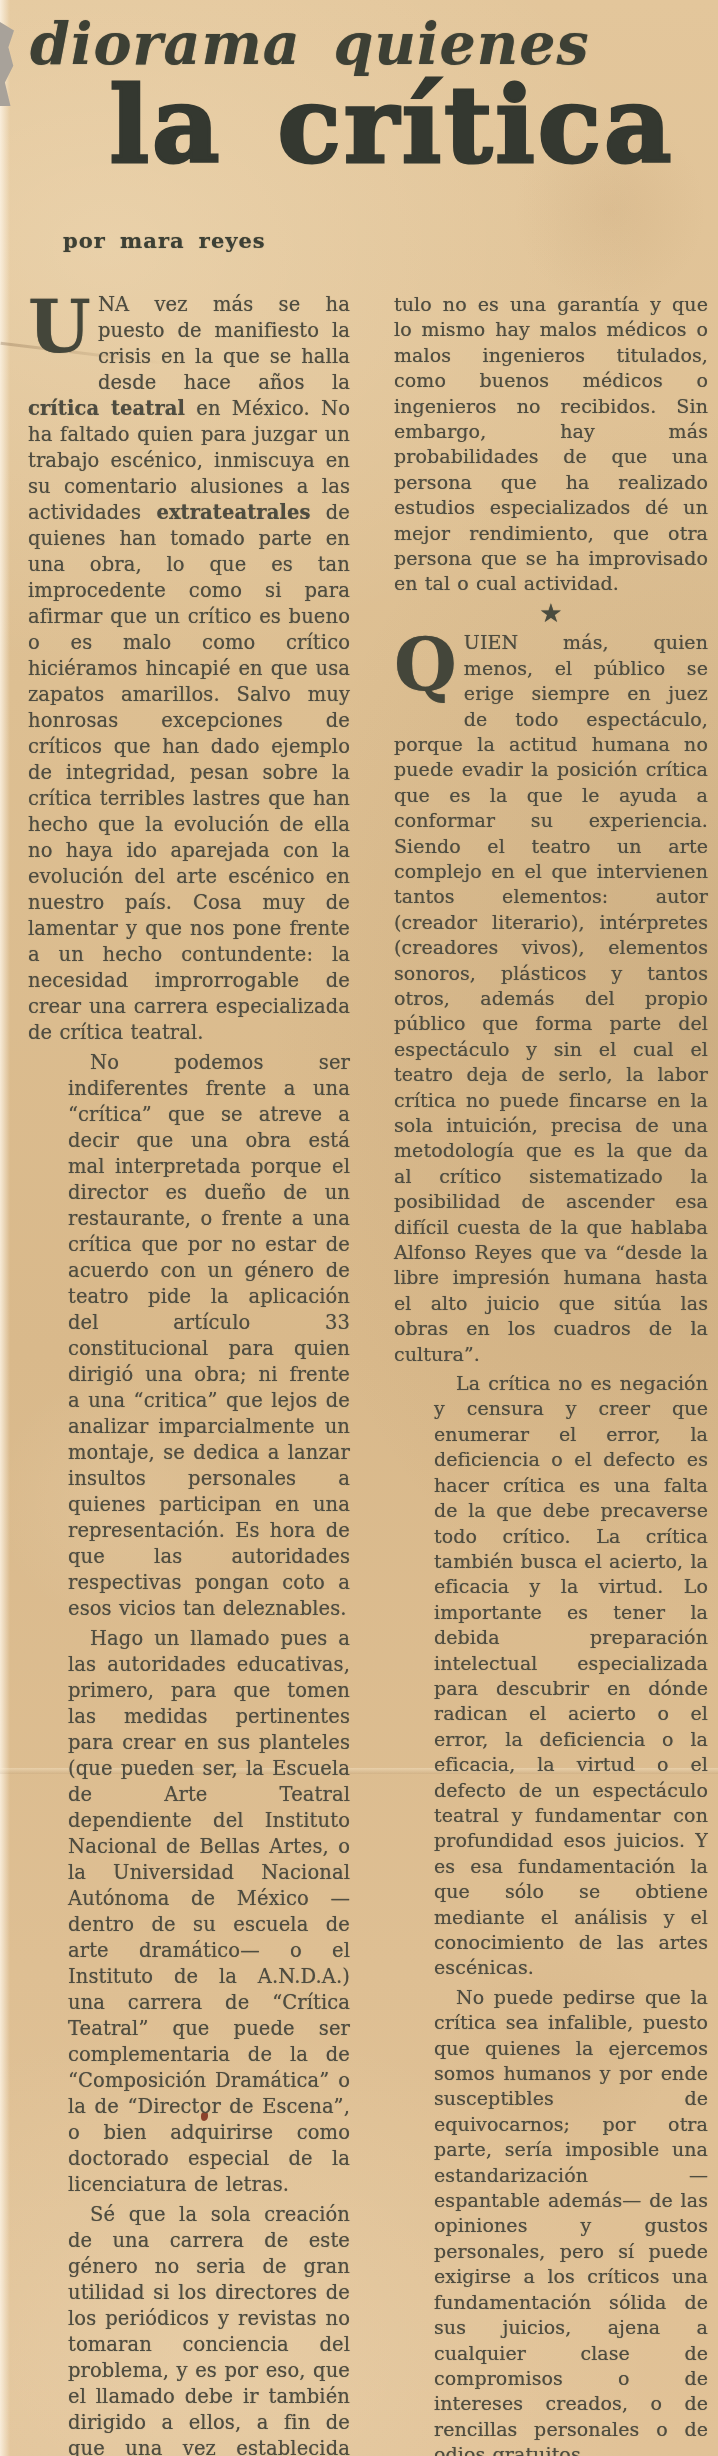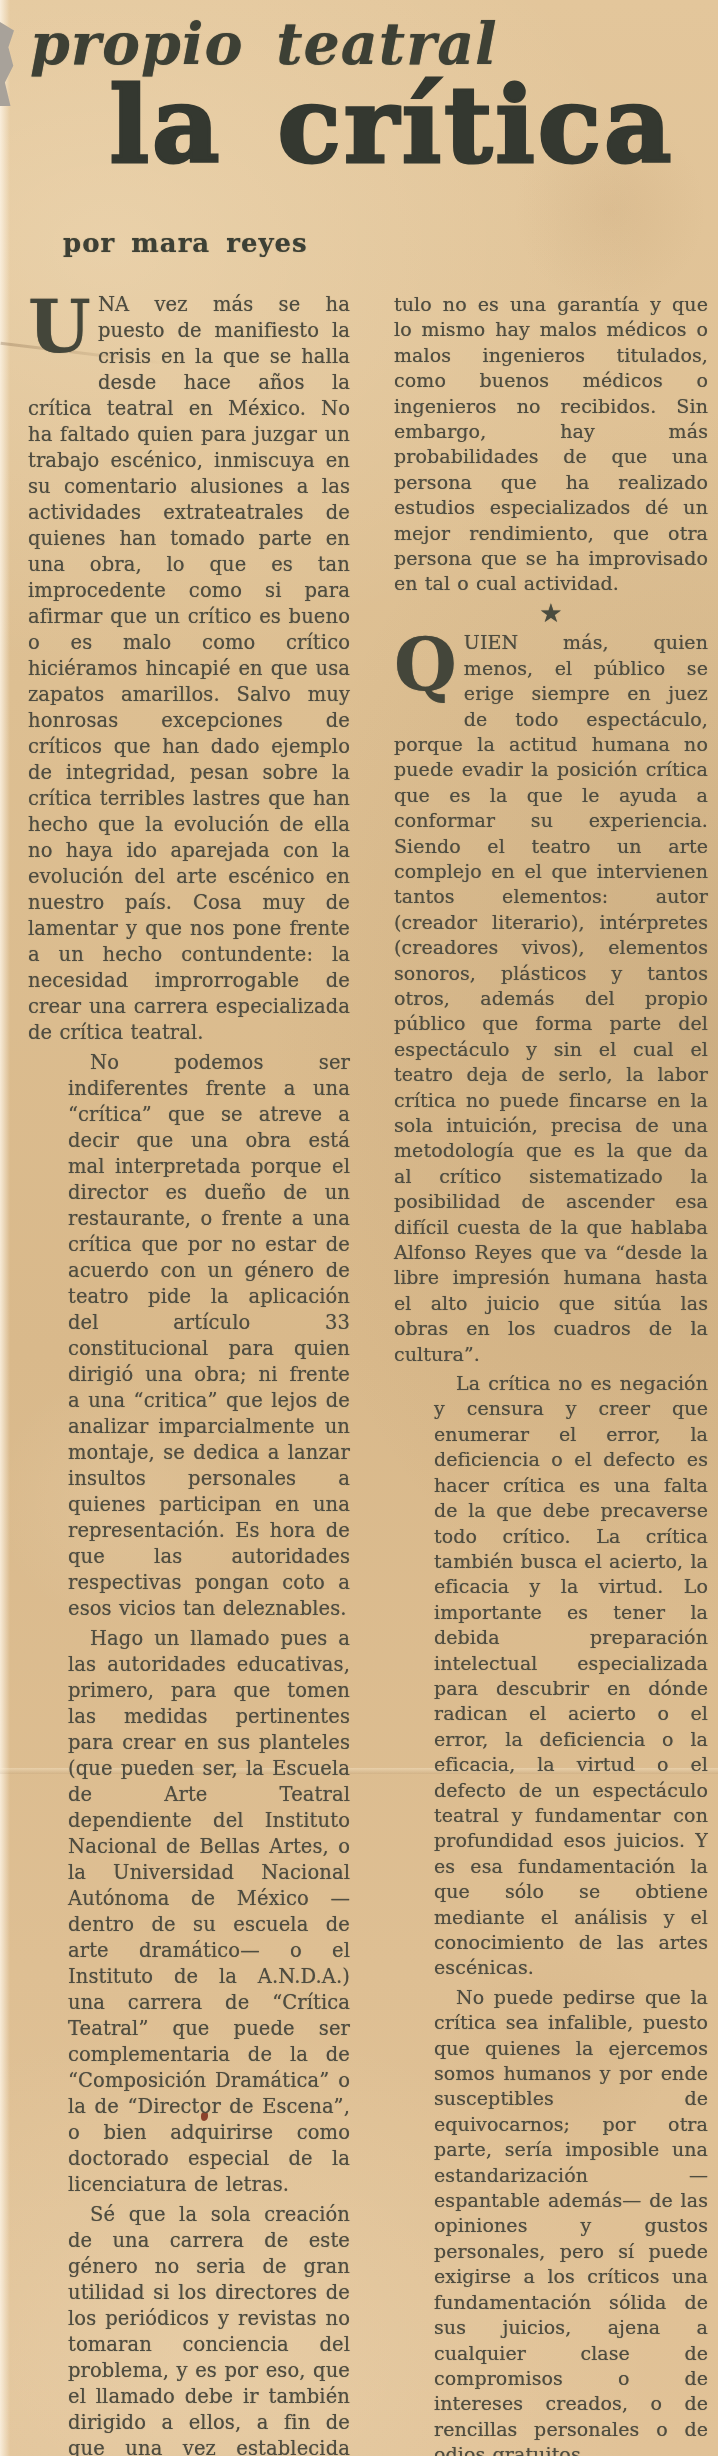--- a/index.html
+++ b/index.html
@@ -36,50 +36,50 @@
     color:#3d4035;text-shadow:0 0 1px rgba(60,62,50,0.6);white-space:nowrap;
   }
   .headline{
     position:absolute;top:58px;left:86px;width:612px;text-align:center;
     font-weight:bold;font-size:104px;letter-spacing:3px;word-spacing:16px;
     color:#343830;-webkit-text-stroke:3px #343830;text-shadow:0 0 2px rgba(45,48,38,0.55);
     white-space:nowrap;
   }
   .byline{
     position:absolute;top:222px;left:63px;
-    font-weight:bold;font-size:26px;letter-spacing:1px;word-spacing:6px;
+    font-weight:bold;font-size:21px;letter-spacing:1px;word-spacing:6px;
     color:#3d4035;text-shadow:0 0 1px rgba(60,62,50,0.6);white-space:nowrap;
   }
 
   .columns{position:absolute;top:292px;left:28px;width:680px;display:flex;gap:44px;}
   .col{text-align:justify;text-shadow:0 0 0.8px rgba(74,72,56,0.65);}
   .col-left{width:322px;font-size:19.5px;line-height:26px;letter-spacing:0.1px;word-spacing:1px;}
   .col-right{width:314px;font-size:19px;line-height:25.4px;letter-spacing:0.1px;word-spacing:1px;}
   .col p{margin:0 0 4px 0;}
   .col p.indent{text-indent:22px;margin-left:40px;}
-  .bold{font-weight:normal;}
+  .bold{font-weight:bold;}
   .dropcap{
     float:left;font-size:72px;line-height:62px;height:76px;
     font-weight:bold;margin:4px 7px 0 0;color:#44463a;
   }
   .star-sep{text-align:center;font-size:26px;margin:12px 0 8px 0;color:#4a4c3f;text-indent:0;}
 </style>
 </head>
 <body>
 
 <div class="paper">
 
   <div class="edge-left"></div>
   <div class="torn-fleck"></div>
   <div class="crease-top"></div>
   <div class="crease-mid"></div>
   <div class="speck-red"></div>
 
   <div class="masthead">
-    <div class="kicker">propio teatral</div>
+    <div class="kicker">diorama quienes</div>
     <div class="headline">la crítica</div>
     <div class="byline">por mara reyes</div>
   </div>
 
   <div class="columns">
 
     <div class="col col-left">
       <p>
         <span class="dropcap">U</span><span>NA vez más se ha puesto de manifiesto la crisis en la que se halla desde hace años la </span><span class="bold">crítica teatral</span><span> en México. No ha faltado quien para juzgar un trabajo escénico, inmiscuya en su comentario alusiones a las actividades </span><span class="bold">extrateatrales</span><span> de quienes han tomado parte en una obra, lo que es tan improcedente como si para afirmar que un crítico es bueno o es malo como crítico hiciéramos hincapié en que usa zapatos amarillos. Salvo muy honrosas excepciones de críticos que han dado ejemplo de integridad, pesan sobre la crítica terribles lastres que han hecho que la evolución de ella no haya ido aparejada con la evolución del arte escénico en nuestro país. Cosa muy de lamentar y que nos pone frente a un hecho contundente: la necesidad improrrogable de crear una carrera especializada de crítica teatral.</span>
       </p>

